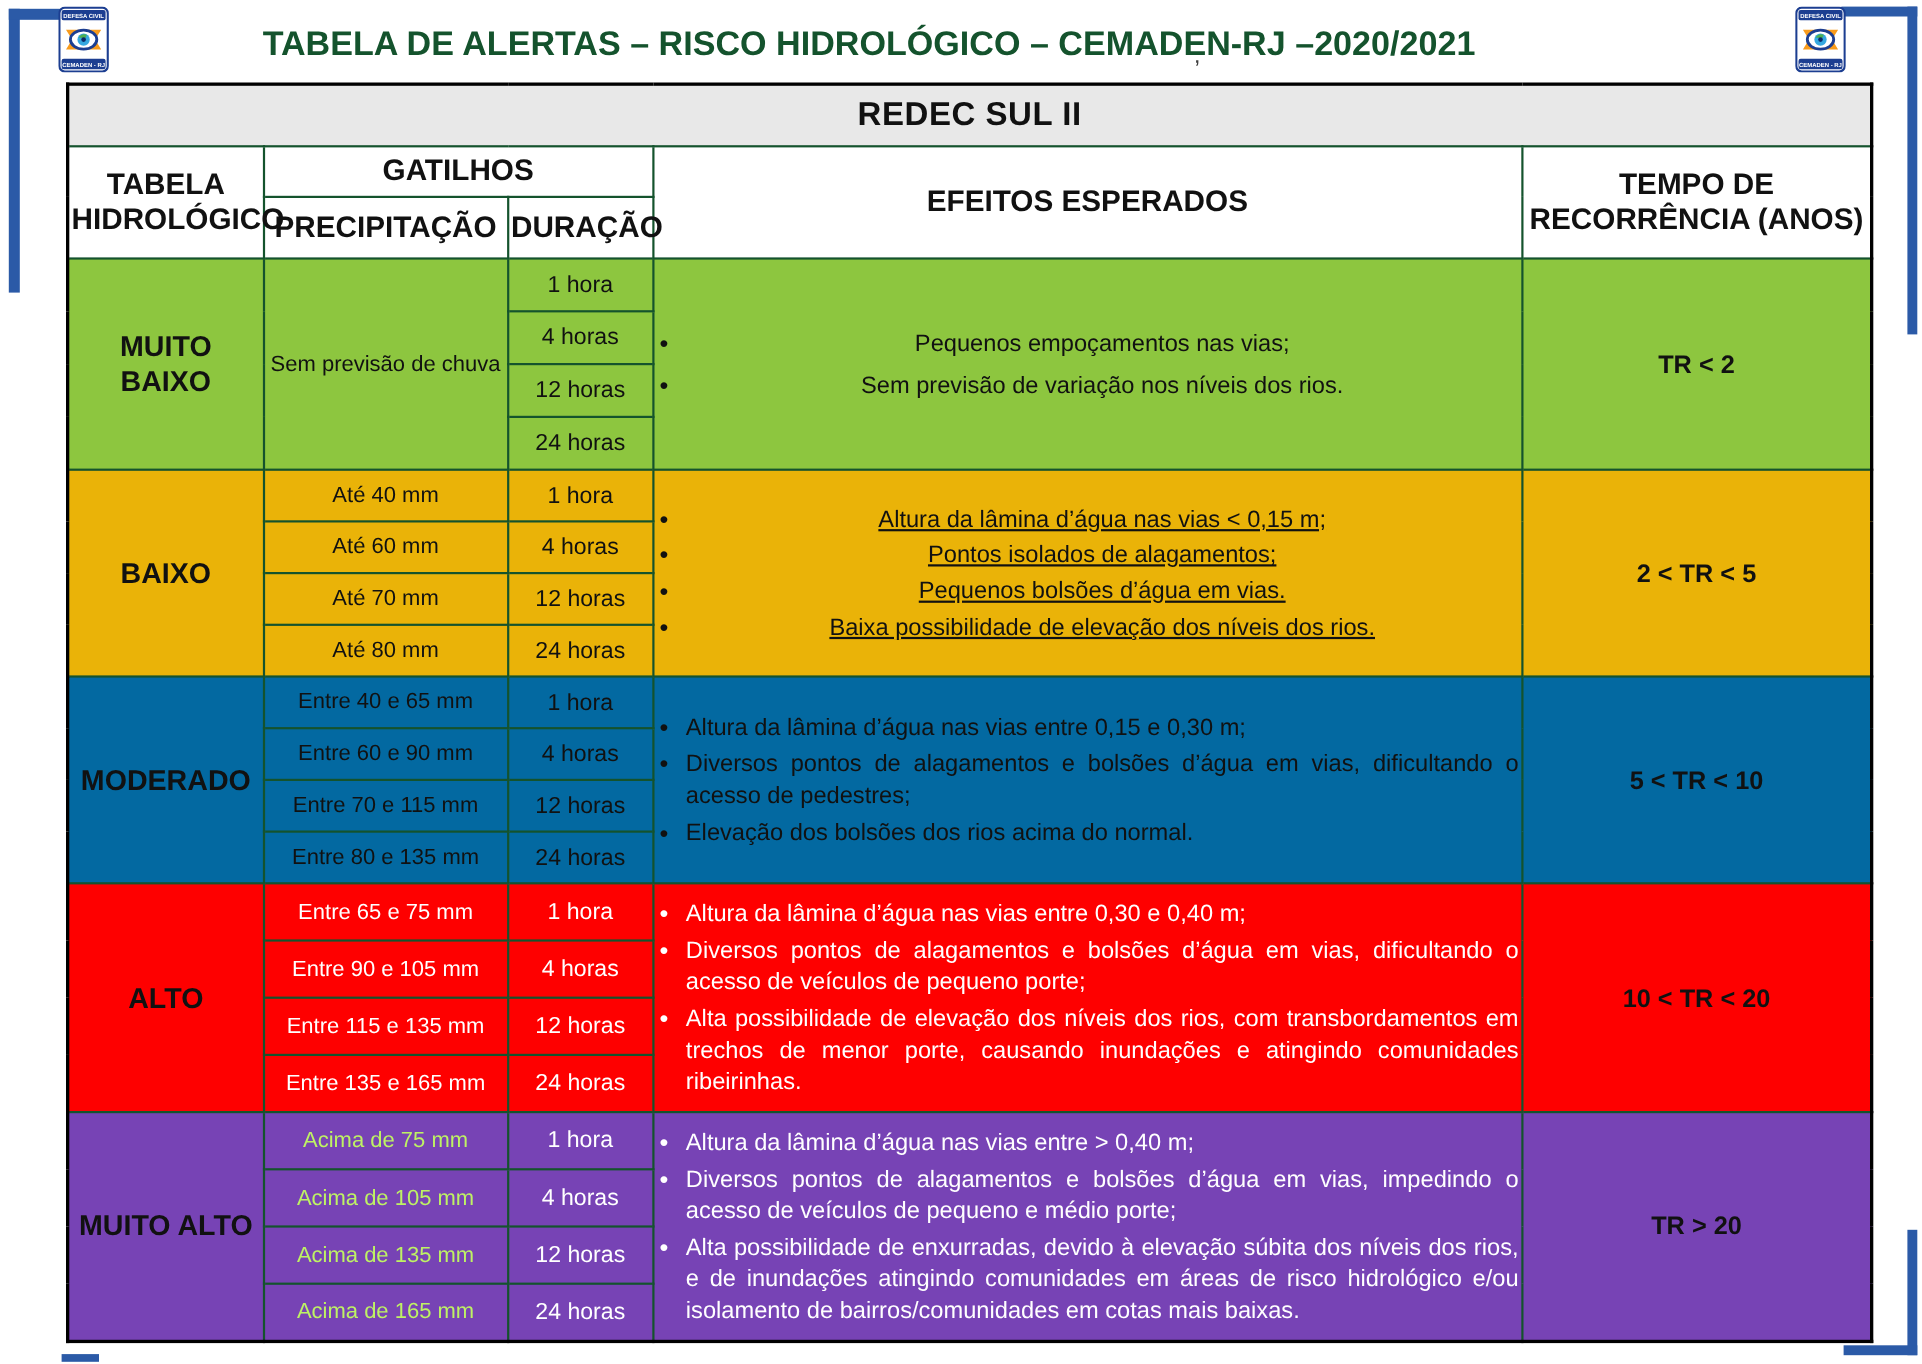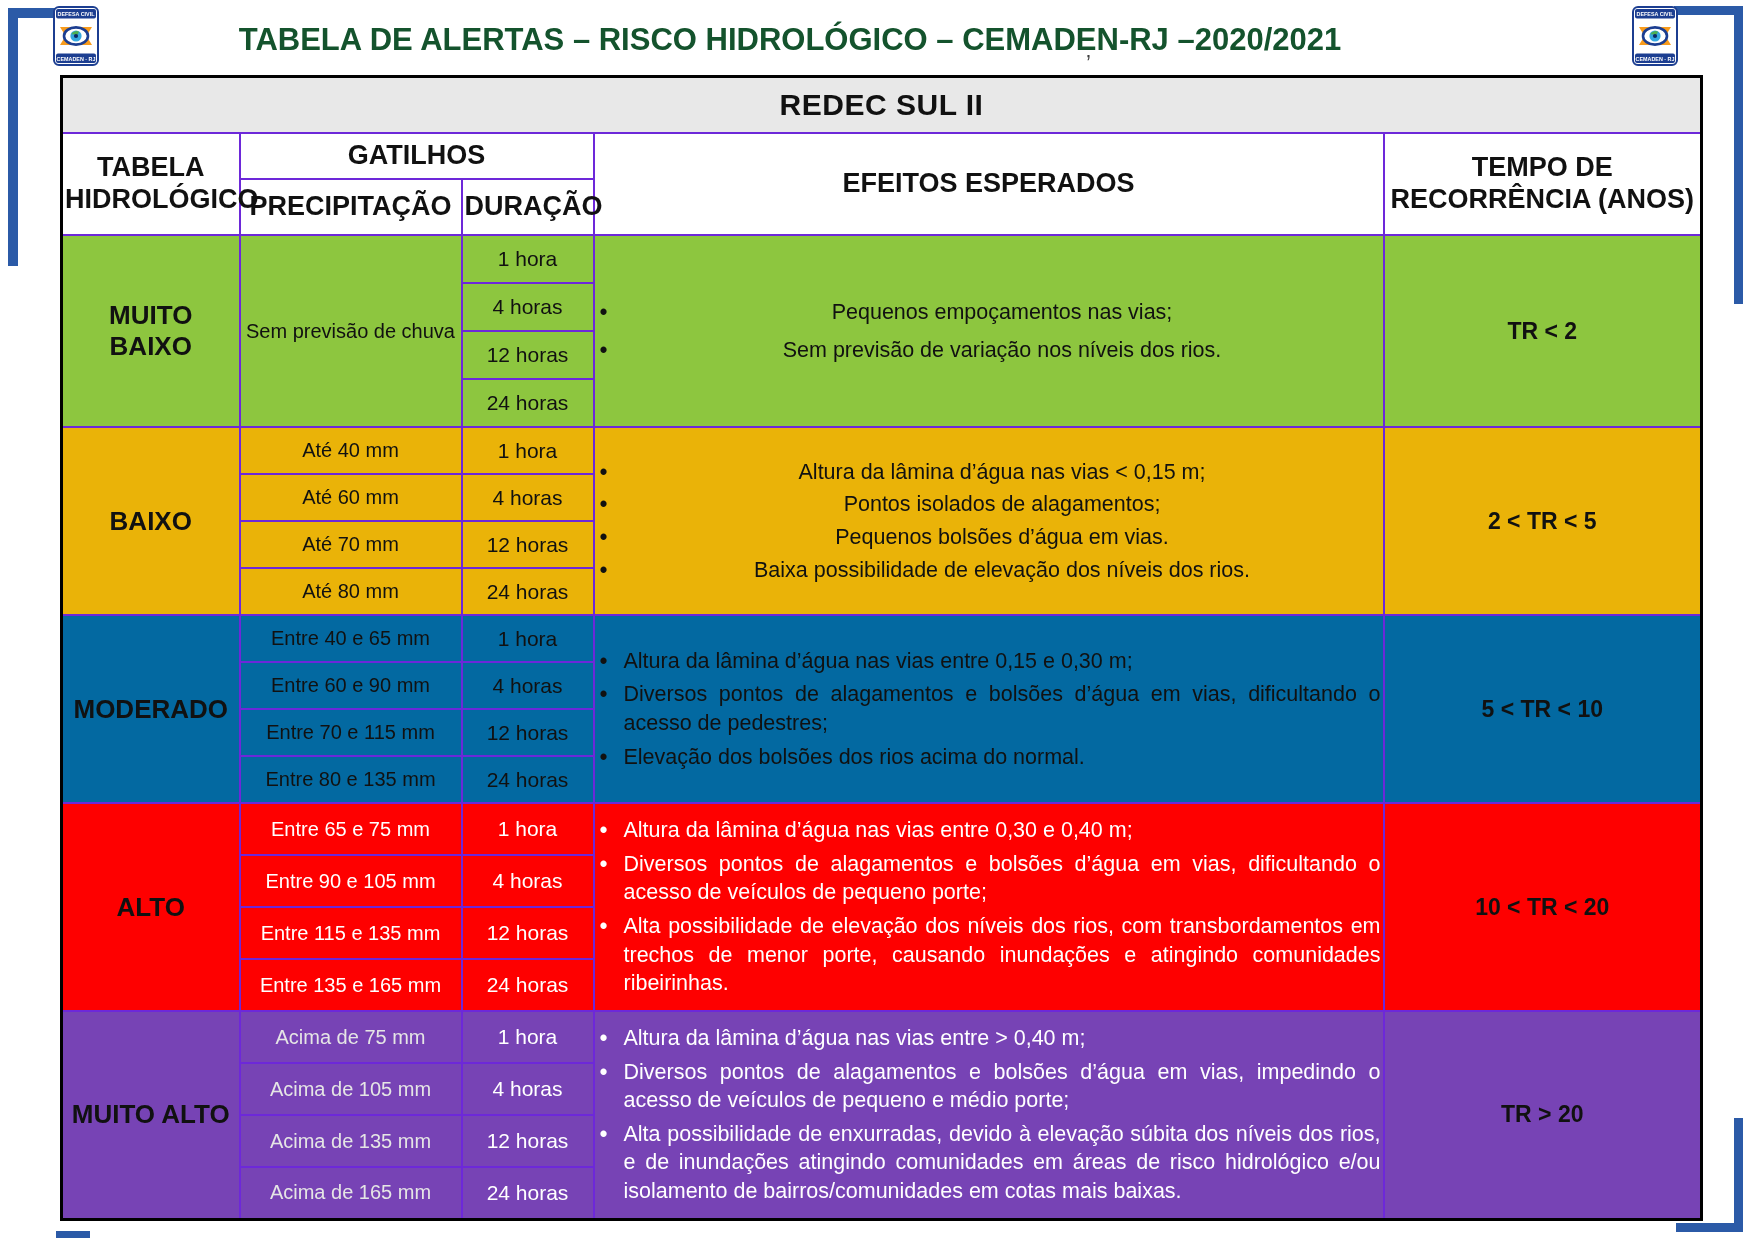--- a/index.html
+++ b/index.html
@@ -24,21 +24,21 @@
   .stray-mark{position:absolute;left:1086px;top:50px;font-size:22px;color:#3f3f3f;}
   .logo{position:absolute;top:6px;width:46px;height:60px;}
   .logo-left{left:53px;}
   .logo-right{left:1632px;}
   
   table.alert{
     position:absolute;left:60px;top:75px;width:1640px;
     border-collapse:collapse;table-layout:fixed;
     border:3px solid #000;
   }
-  .alert th,.alert td{border:2px solid #6d28d9;vertical-align:middle;text-align:center;padding:2px;}
+  .alert th,.alert td{border:2px solid #14532d;vertical-align:middle;text-align:center;padding:2px;}
   .redec{background:#e8e8e8;font-size:30px;font-weight:bold;height:50px;letter-spacing:0.5px;}
   .alert thead .hdr{font-size:27px;font-weight:bold;background:#fff;line-height:1.18;}
   tr.hr-gatilhos{height:46px;}
   tr.hr-sub{height:56px;}
   .h-risk{padding:0 2px;}
   .h-tempo{padding:0 60px;margin-top:47px;}
   .risk-label{font-size:26px;font-weight:bold;}
   .precip{font-size:20px;white-space:nowrap;}
   .dur{font-size:21px;}
   .tr-cell{font-size:23px;font-weight:bold;}
@@ -58,25 +58,25 @@
   tbody.g-red    td{background:#fe0000;}
   tbody.g-purple td{background:#7743b5;}
   tbody.g-green  tr{height:48px;}
   tbody.g-yellow tr{height:47px;}
   tbody.g-orange tr{height:47px;}
   tbody.g-red    tr{height:52px;}
   tbody.g-purple tr{height:52px;}
   
   tbody.g-red .precip, tbody.g-red .dur, tbody.g-red .effects,
   tbody.g-purple .precip, tbody.g-purple .dur, tbody.g-purple .effects{color:#ffffff;}
-  tbody.g-purple .precip{color:#e5e5e5;}
+  tbody.g-purple .precip{color:#bef264;}
   
   tbody.g-orange .effects li, tbody.g-red .effects li, tbody.g-purple .effects li{text-align:justify;}
   tbody.g-green .effects li{margin:9px 0;}
-  tbody.g-yellow .effects li{margin:4px 0;}
+  tbody.g-yellow .effects li{margin:4px 0;text-decoration:underline;}
 </style>
 </head>
 <body>
 
 <div class="frame tl-v"></div>
 <div class="frame tl-h"></div>
 <div class="frame tr-h"></div>
 <div class="frame tr-v"></div>
 <div class="frame br-v"></div>
 <div class="frame br-h"></div>

